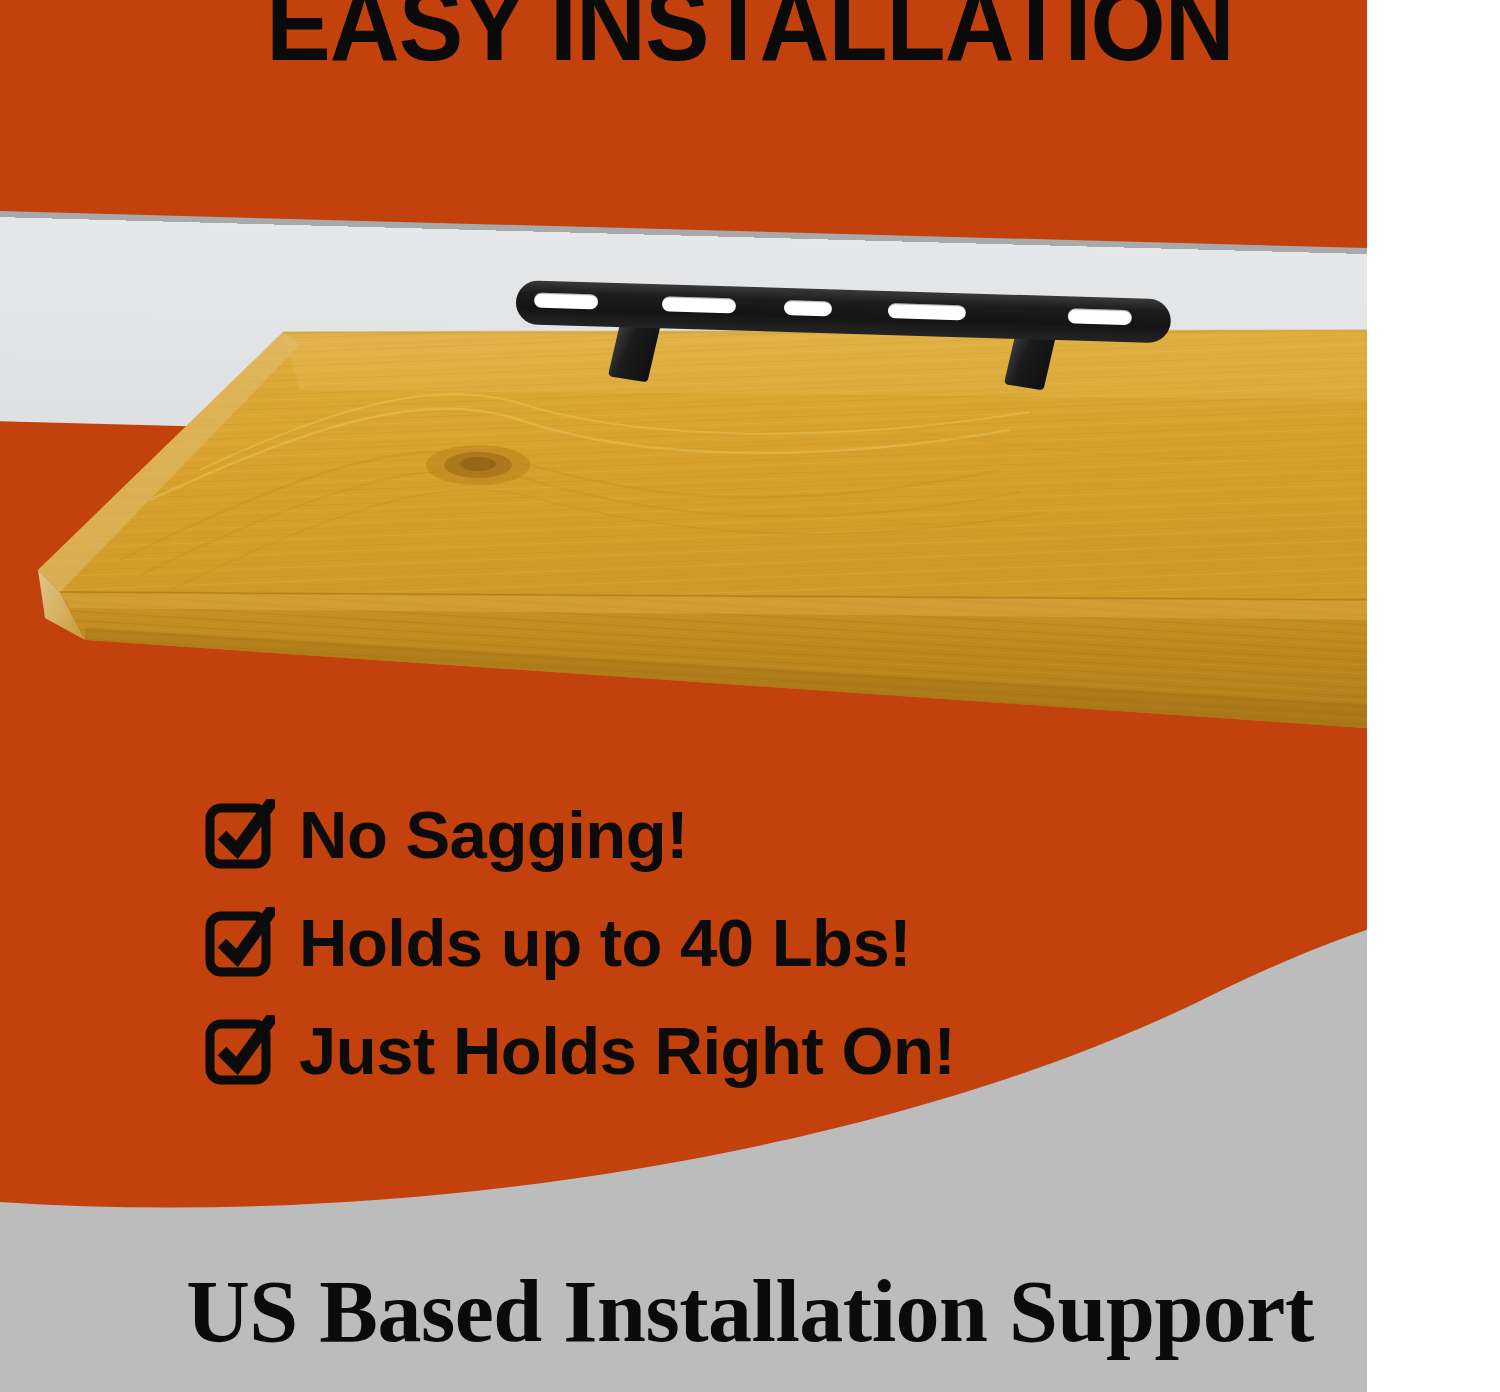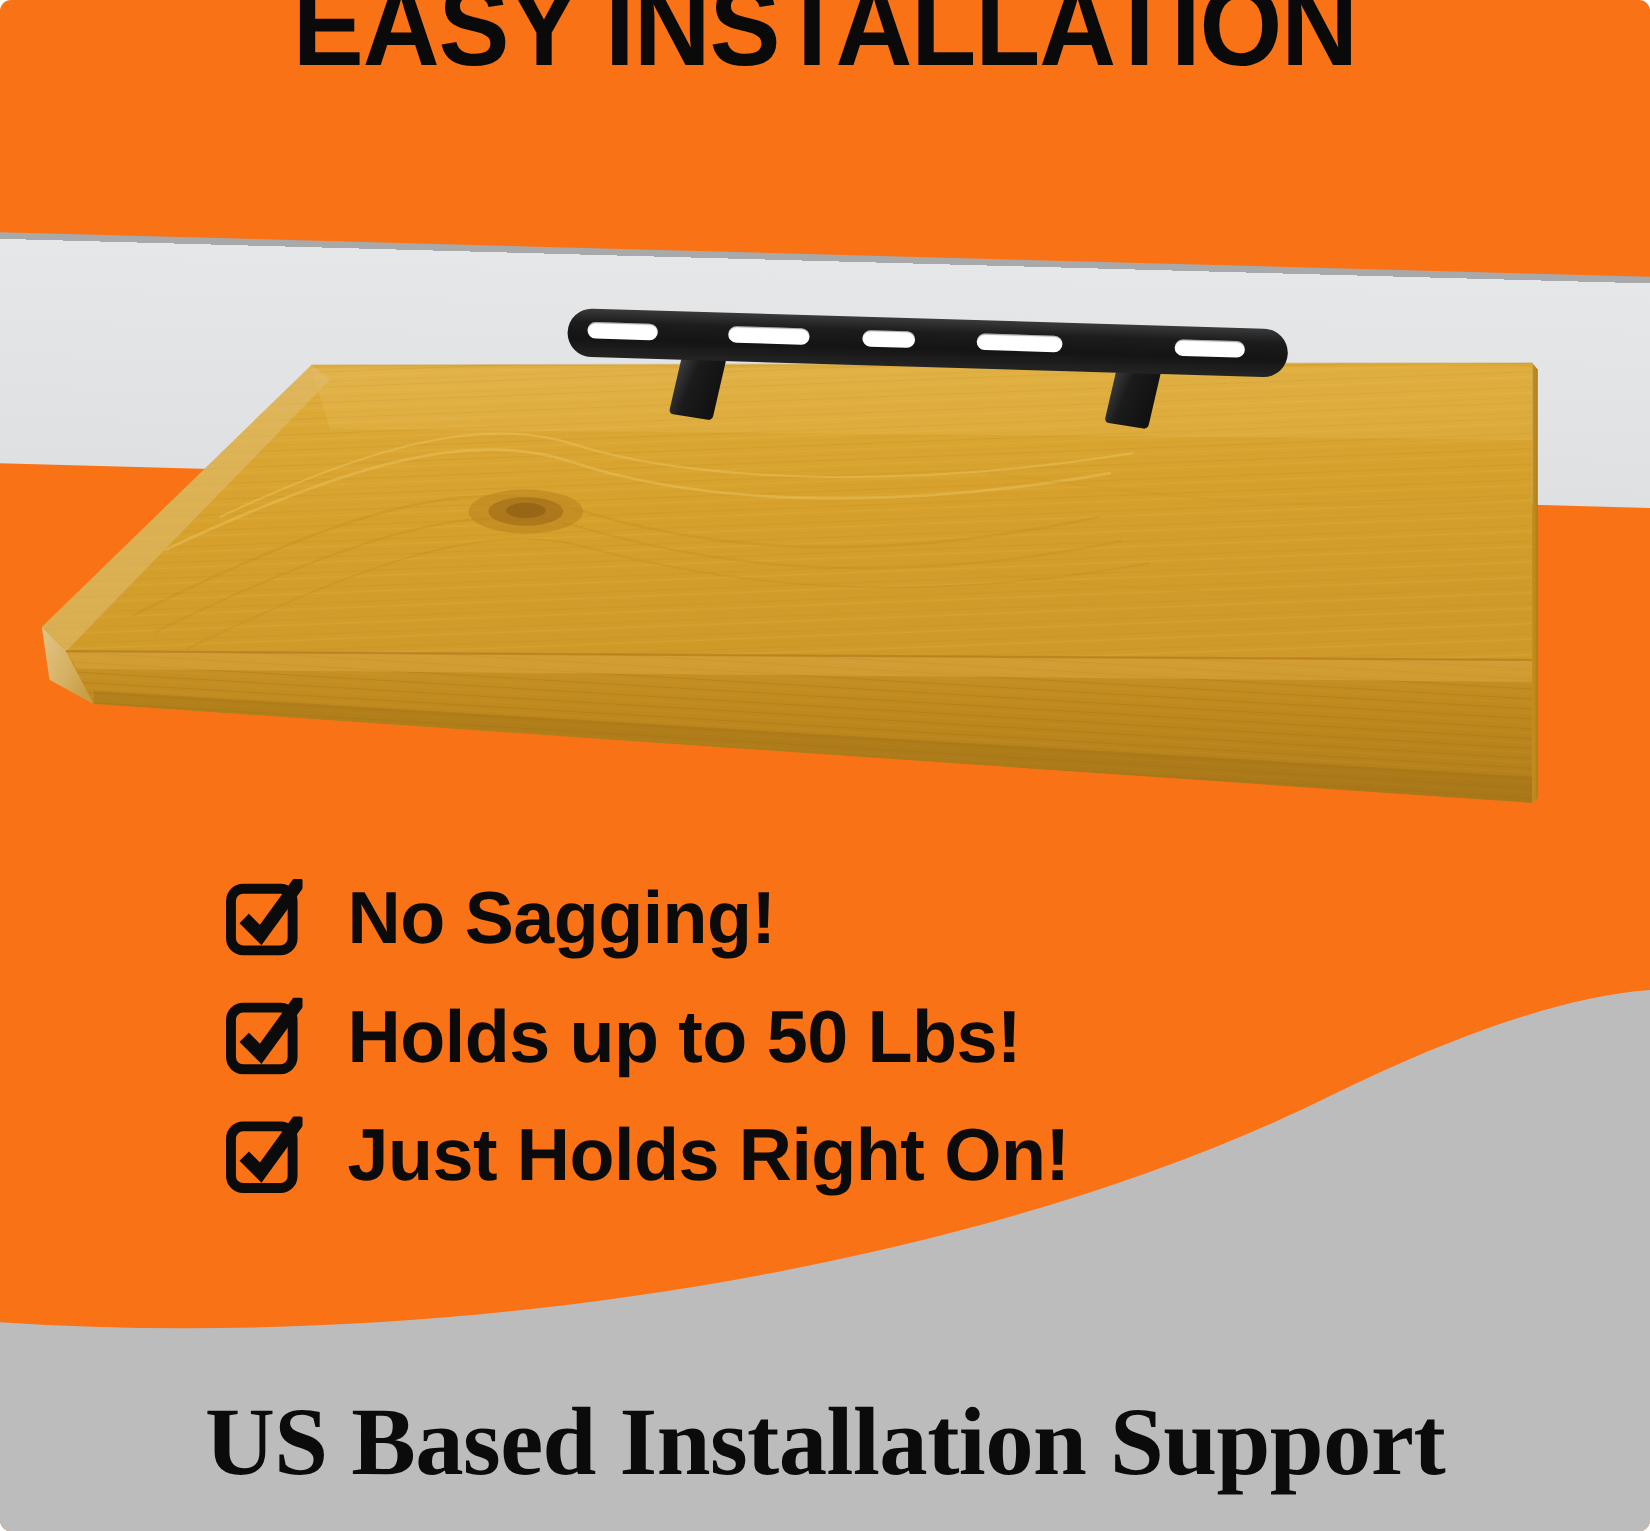--- a/index.html
+++ b/index.html
@@ -3,26 +3,25 @@
 <meta charset="utf-8">
 <title>Easy Installation</title>
 <style>
   html, body {
     margin: 0;
     padding: 0;
     background: #ffffff;
   }
   #page {
     position: relative;
-    width: 1500px;
+    width: 1367px;
     height: 1392px;
-    background: #f97316;
+    background: #c2410c;
     overflow: hidden;
     font-family: "Liberation Sans", "DejaVu Sans", sans-serif;
-    border-radius: 10px;
   }
 
   
   .headline {
     position: absolute;
     left: 0;
     top: -28px;
     width: 1500px;
     text-align: center;
     font-family: "Liberation Sans Narrow", "Liberation Sans", sans-serif;
@@ -109,21 +108,21 @@
     align-items: center;
     height: 108px;
   }
   .check-box {
     width: 70px;
     height: 70px;
     flex: 0 0 70px;
     position: relative;
   }
   .check-label {
-    margin-left: 41px;
+    margin-left: 24px;
     font-family: "Liberation Sans", "DejaVu Sans", sans-serif;
     font-weight: 700;
     font-size: 67px;
     color: #0b0b0b;
     letter-spacing: -0.5px;
     white-space: nowrap;
     line-height: 1;
   }
 
   
@@ -279,21 +278,21 @@
       <span class="check-label">No Sagging!</span>
     </div>
 
     <div class="check-row">
       <span class="check-box">
         <svg viewBox="0 0 70 70" width="70" height="70" xmlns="http://www.w3.org/2000/svg">
           <rect x="5" y="9" width="56" height="56" rx="11" ry="11" fill="none" stroke="#0b0b0b" stroke-width="9"></rect>
           <path d="M 17,36 L 32,51 L 69,0" fill="none" stroke="#0b0b0b" stroke-width="12" stroke-linecap="butt" stroke-linejoin="miter"></path>
         </svg>
       </span>
-      <span class="check-label">Holds up to 50 Lbs!</span>
+      <span class="check-label">Holds up to 40 Lbs!</span>
     </div>
 
     <div class="check-row">
       <span class="check-box">
         <svg viewBox="0 0 70 70" width="70" height="70" xmlns="http://www.w3.org/2000/svg">
           <rect x="5" y="9" width="56" height="56" rx="11" ry="11" fill="none" stroke="#0b0b0b" stroke-width="9"></rect>
           <path d="M 17,36 L 32,51 L 69,0" fill="none" stroke="#0b0b0b" stroke-width="12" stroke-linecap="butt" stroke-linejoin="miter"></path>
         </svg>
       </span>
       <span class="check-label">Just Holds Right On!</span>

